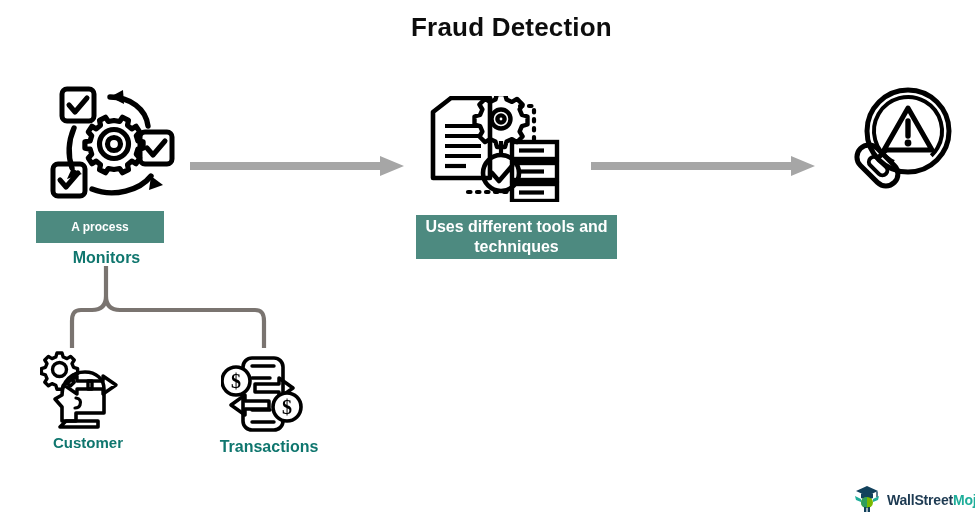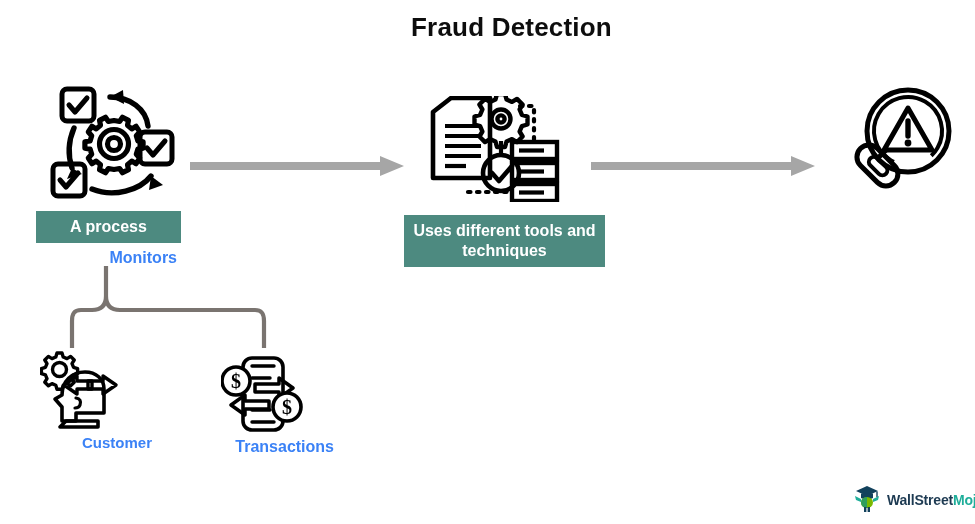--- a/index.html
+++ b/index.html
@@ -41,29 +41,29 @@
     color: #ffffff;
     font-weight: bold;
     display: flex;
     align-items: center;
     justify-content: center;
     text-align: center;
     line-height: 1.25;
     box-sizing: border-box;
     padding: 6px 8px;
   }
-  .box-1 { left: 12px;  top: 211px; width: 145px; height: 32px; font-size: 16px; }
-  .box-2 { left: 380px; top: 215px; width: 201px; height: 52px; font-size: 16px; }
+  .box-1 { left: 12px;  top: 211px; width: 128px; height: 32px; font-size: 12px; }
+  .box-2 { left: 392px; top: 215px; width: 201px; height: 44px; font-size: 16px; }
   .box-3 { left: 780px; top: 206px; width: 185px; height: 86px; font-size: 16px; }
 
   
   .teal-label {
-    color: #3b82f6;
-    font-weight: bold;
-    text-align: right;
+    color: #0f766e;
+    font-weight: bold;
+    text-align: center;
     line-height: 1.22;
   }
   .lbl-monitors { left: 12px; top: 248px; width: 141px; font-size: 16px; }
   .lbl-customer { left: 0px; top: 434px; width: 128px; font-size: 15px; }
   .lbl-transactions { left: 180px; top: 437px; width: 130px; font-size: 16px; }
 
   
   .icon-wrap { display: block; }
 
   

